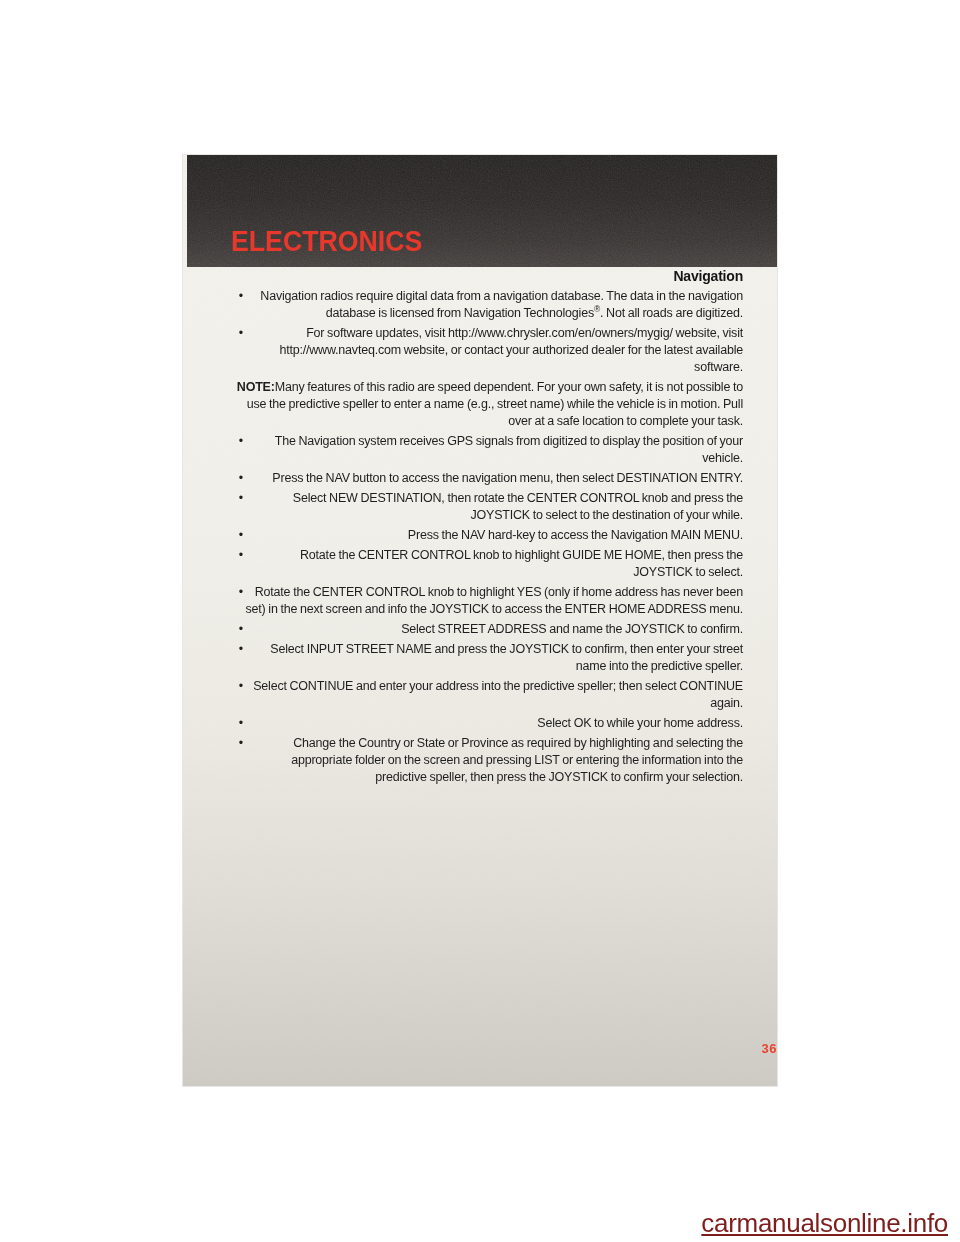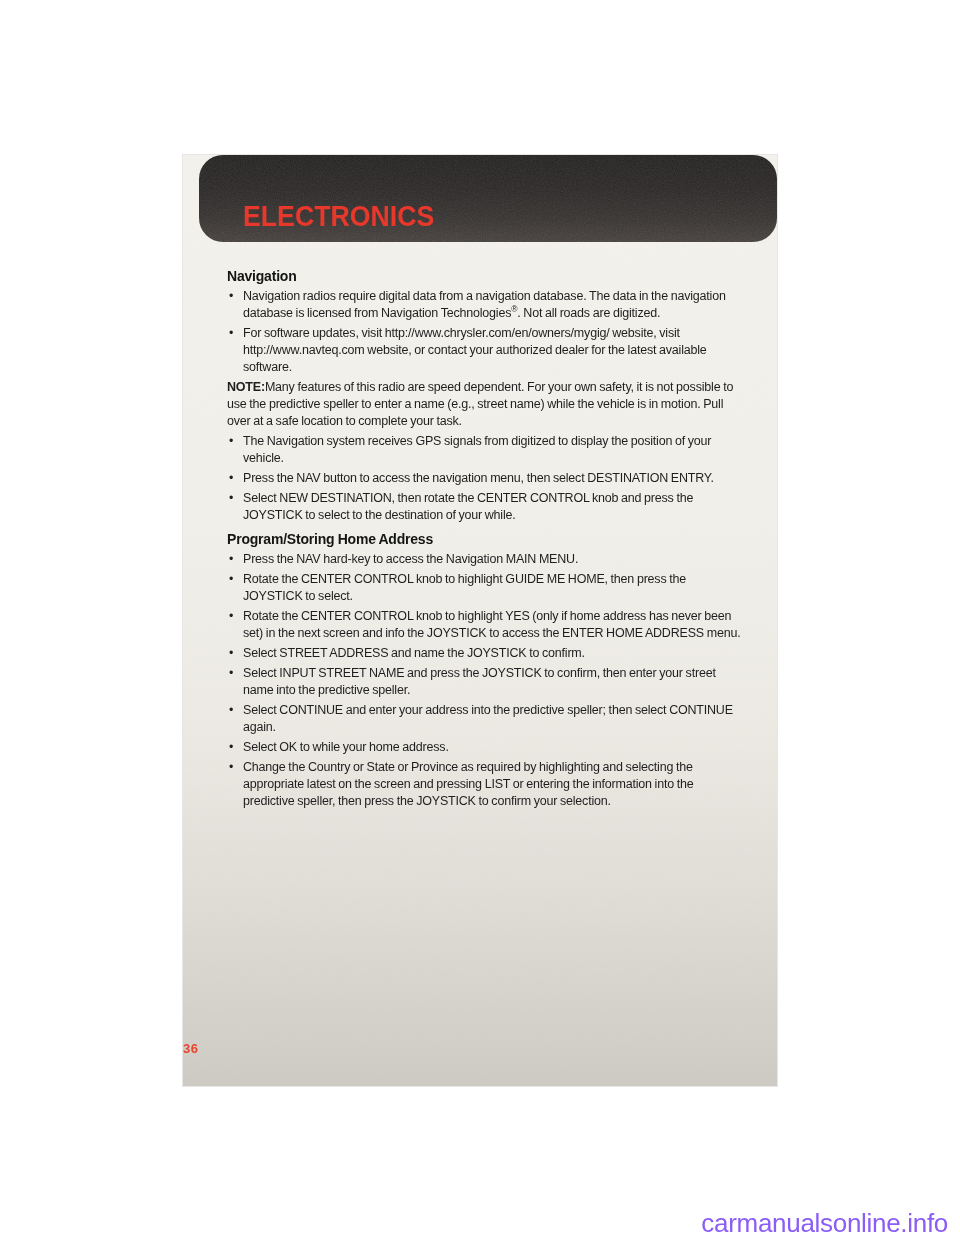--- a/index.html
+++ b/index.html
@@ -19,56 +19,56 @@
     width:594px; height:931px;
     background:linear-gradient(180deg,
       #f3f2ec 0%, #f1f0ea 40%, #eceae3 62%,
       #e0ddd6 80%, #d5d2cb 92%, #cecbc4 100%);
     box-shadow:0 0 0 1px rgba(120,115,105,0.18);
   }
   .noise { position:absolute; inset:0; width:100%; height:100%; pointer-events:none; }
 
   
   .banner {
-    position:absolute; top:0; left:16px; right:0; height:87px;
+    position:absolute; top:0; left:4px; right:0; height:112px;
     background:linear-gradient(180deg, #1f1d1c 0%, #262322 40%, #332f2d 75%, #423d3a 100%);
     overflow:hidden;
-    border-radius:24px;
   }
   .banner-title {
     position:absolute; left:44px; bottom:11px; margin:0;
     font-size:29px; font-weight:bold; line-height:1;
     letter-spacing:0px;
     transform:scaleX(0.92); transform-origin:left bottom;
     z-index:2;
   }
 
   
   .content {
     position:absolute; left:44px; top:112px; width:516px;
     font-size:12.5px; line-height:17px;
     letter-spacing:-0.2px; word-spacing:-0.5px;
     color:#1c1c1c;
+    text-align:right;
   }
   .sec-heading {
     margin:6px 0 3px; font-size:14px; line-height:18px;
     font-weight:bold; color:#121212; letter-spacing:-0.2px;
   }
   .sec-heading:first-child { margin-top:0; }
   .bullet { display:flex; margin:0 0 3px; }
   .dot { flex:0 0 16px; width:16px; padding-left:2px; box-sizing:border-box; }
   .btext { flex:1; }
   .note { margin:1px 0 3px; }
   .note b { }
   sup { font-size:8.5px; line-height:0; vertical-align:super; }
 
   
   .page-number {
     position:absolute; top:886px; left:0; width:100%;
-    text-align:left; font-size:13px; font-weight:bold;
+    text-align:right; font-size:13px; font-weight:bold;
     letter-spacing:0.5px;
   }
 
   
   .watermark {
     position:absolute; right:12px; bottom:4px;
     font-size:26px; letter-spacing:-0.3px;
     line-height:1.1;
   }
 </style>
@@ -106,21 +106,20 @@
           <span class="btext">The Navigation system receives GPS signals from digitized to display the position of your vehicle.</span>
         </div>
         <div class="bullet">
           <span class="dot">•</span>
           <span class="btext">Press the NAV button to access the navigation menu, then select DESTINATION ENTRY.</span>
         </div>
         <div class="bullet">
           <span class="dot">•</span>
           <span class="btext">Select NEW DESTINATION, then rotate the CENTER CONTROL knob and press the JOYSTICK to select to the destination of your while.</span>
         </div>
-        <h2 class="sec-heading">Program/Storing Home Address</h2>
         <div class="bullet">
           <span class="dot">•</span>
           <span class="btext">Press the NAV hard-key to access the Navigation MAIN MENU.</span>
         </div>
         <div class="bullet">
           <span class="dot">•</span>
           <span class="btext">Rotate the CENTER CONTROL knob to highlight GUIDE ME HOME, then press the JOYSTICK to select.</span>
         </div>
         <div class="bullet">
           <span class="dot">•</span>
@@ -137,31 +136,31 @@
         <div class="bullet">
           <span class="dot">•</span>
           <span class="btext">Select CONTINUE and enter your address into the predictive speller; then select CONTINUE again.</span>
         </div>
         <div class="bullet">
           <span class="dot">•</span>
           <span class="btext">Select OK to while your home address.</span>
         </div>
         <div class="bullet">
           <span class="dot">•</span>
-          <span class="btext">Change the Country or State or Province as required by highlighting and selecting the appropriate latest on the screen and pressing LIST or entering the information into the predictive speller, then press the JOYSTICK to confirm your selection.</span>
+          <span class="btext">Change the Country or State or Province as required by highlighting and selecting the appropriate folder on the screen and pressing LIST or entering the information into the predictive speller, then press the JOYSTICK to confirm your selection.</span>
         </div>
       </main>
 
     <div class="page-number" style="color: rgb(232, 67, 47);">36</div>
 
     <svg class="noise" xmlns="http://www.w3.org/2000/svg">
       <filter id="grainPaper">
         <feTurbulence type="fractalNoise" baseFrequency="0.8" numOctaves="2" stitchTiles="stitch"></feTurbulence>
         <feColorMatrix type="saturate" values="0"></feColorMatrix>
       </filter>
       <rect width="100%" height="100%" filter="url(#grainPaper)" opacity="0.035"></rect>
     </svg>
 
   </div>
 
-  <div class="watermark" style="color: #8b5cf6;">carmanualsonline.info</div>
+  <div class="watermark" style="color: #7f1d1d; text-decoration: underline;">carmanualsonline.info</div>
 
 </div>
 
 </body></html>

